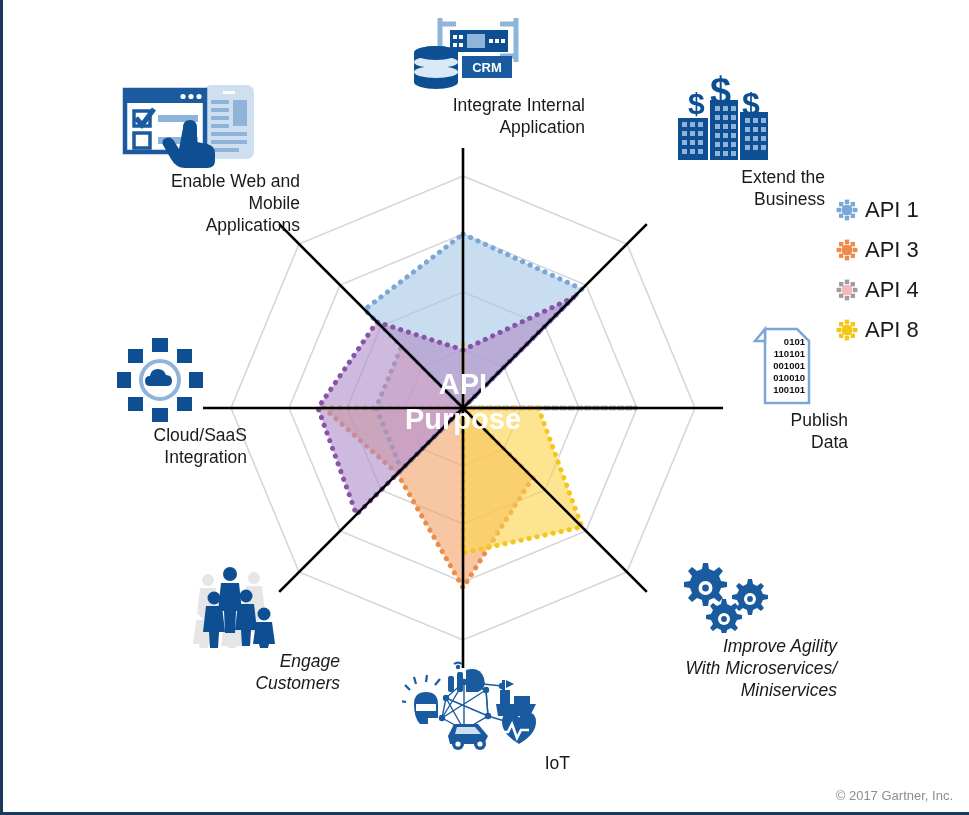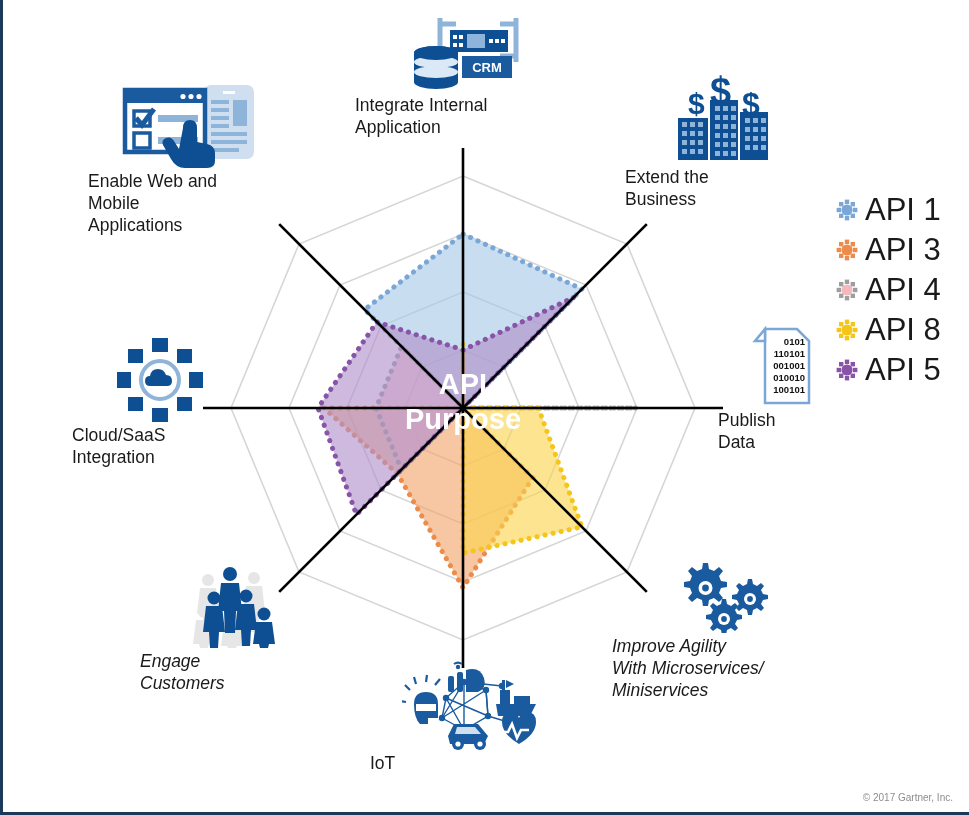--- a/index.html
+++ b/index.html
@@ -15,43 +15,43 @@
     border-left:3px solid #1a3a5c;
     border-bottom:3px solid #1a3a5c;
     box-sizing:border-box;
   }
   #stage{position:absolute;left:0;top:0;width:969px;height:815px;}
 
   
   #radar{position:absolute;left:203px;top:148px;width:520px;height:520px;}
 
   
-  .node{position:absolute;text-align:left;color:#1a1a1a;font-size:17.5px;line-height:22px;}
+  .node{position:absolute;text-align:right;color:#1a1a1a;font-size:17.5px;line-height:22px;}
   .node .cap{white-space:pre-line;}
   .ico{display:block;margin:0 auto 2px auto;}
 
   .n-top    {left:355px;top:14px;width:230px;}
   .n-tr     {left:625px;top:72px;width:200px;}
   .n-right  {left:718px;top:325px;width:130px;}
   .n-br     {left:612px;top:557px;width:225px;font-style:italic;}
   .n-bottom {left:370px;top:660px;width:200px;}
   .n-bl     {left:140px;top:566px;width:200px;font-style:italic;}
   .n-left   {left:72px;top:338px;width:175px;}
   .n-tl     {left:88px;top:84px;width:212px;}
 
   
   #legend{position:absolute;left:836px;top:190px;width:130px;}
   .lg-row{display:flex;align-items:center;height:40px;}
   .lg-mark{width:22px;height:22px;margin-right:7px;flex:0 0 22px;}
-  .lg-label{font-size:31px;color:#1a1a1a;white-space:nowrap;}
+  .lg-label{font-size:22px;color:#1a1a1a;white-space:nowrap;}
 
   
   #copyright{
     position:absolute;right:16px;bottom:12px;
-    font-size:10px;color:#8d8d8d;
+    font-size:13px;color:#8d8d8d;
   }
 </style>
 </head>
 <body>
 
 <div id="frame"></div>
 <div id="stage">
 
   <svg id="radar" viewBox="0 0 520 520">
     <g id="grid-layer">
@@ -418,31 +418,17 @@
           <rect x="14.60" y="14.60" width="4.4" height="4.4" fill="#f5c518"></rect>
           <rect x="8.80" y="17.00" width="4.4" height="4.4" fill="#f5c518"></rect>
           <rect x="3.00" y="14.60" width="4.4" height="4.4" fill="#f5c518"></rect>
           <rect x="0.60" y="8.80" width="4.4" height="4.4" fill="#f5c518"></rect>
           <rect x="3.00" y="3.00" width="4.4" height="4.4" fill="#f5c518"></rect>
           <rect x="8.80" y="0.60" width="4.4" height="4.4" fill="#f5c518"></rect>
           <rect x="14.60" y="3.00" width="4.4" height="4.4" fill="#f5c518"></rect>
         </svg>
         <span class="lg-label">API 8</span>
       </div>
-      <div class="lg-row">
-        <svg class="lg-mark" viewBox="0 0 22 22">
-          <circle cx="11" cy="11" r="5.6" fill="#8854a8"></circle>
-          <rect x="17.00" y="8.80" width="4.4" height="4.4" fill="#8854a8"></rect>
-          <rect x="14.60" y="14.60" width="4.4" height="4.4" fill="#8854a8"></rect>
-          <rect x="8.80" y="17.00" width="4.4" height="4.4" fill="#8854a8"></rect>
-          <rect x="3.00" y="14.60" width="4.4" height="4.4" fill="#8854a8"></rect>
-          <rect x="0.60" y="8.80" width="4.4" height="4.4" fill="#8854a8"></rect>
-          <rect x="3.00" y="3.00" width="4.4" height="4.4" fill="#8854a8"></rect>
-          <rect x="8.80" y="0.60" width="4.4" height="4.4" fill="#8854a8"></rect>
-          <rect x="14.60" y="3.00" width="4.4" height="4.4" fill="#8854a8"></rect>
-        </svg>
-        <span class="lg-label">API 5</span>
-      </div>
     </div>
 
   <div id="copyright">© 2017 Gartner, Inc.</div>
 
 </div>
 
 </body></html>

